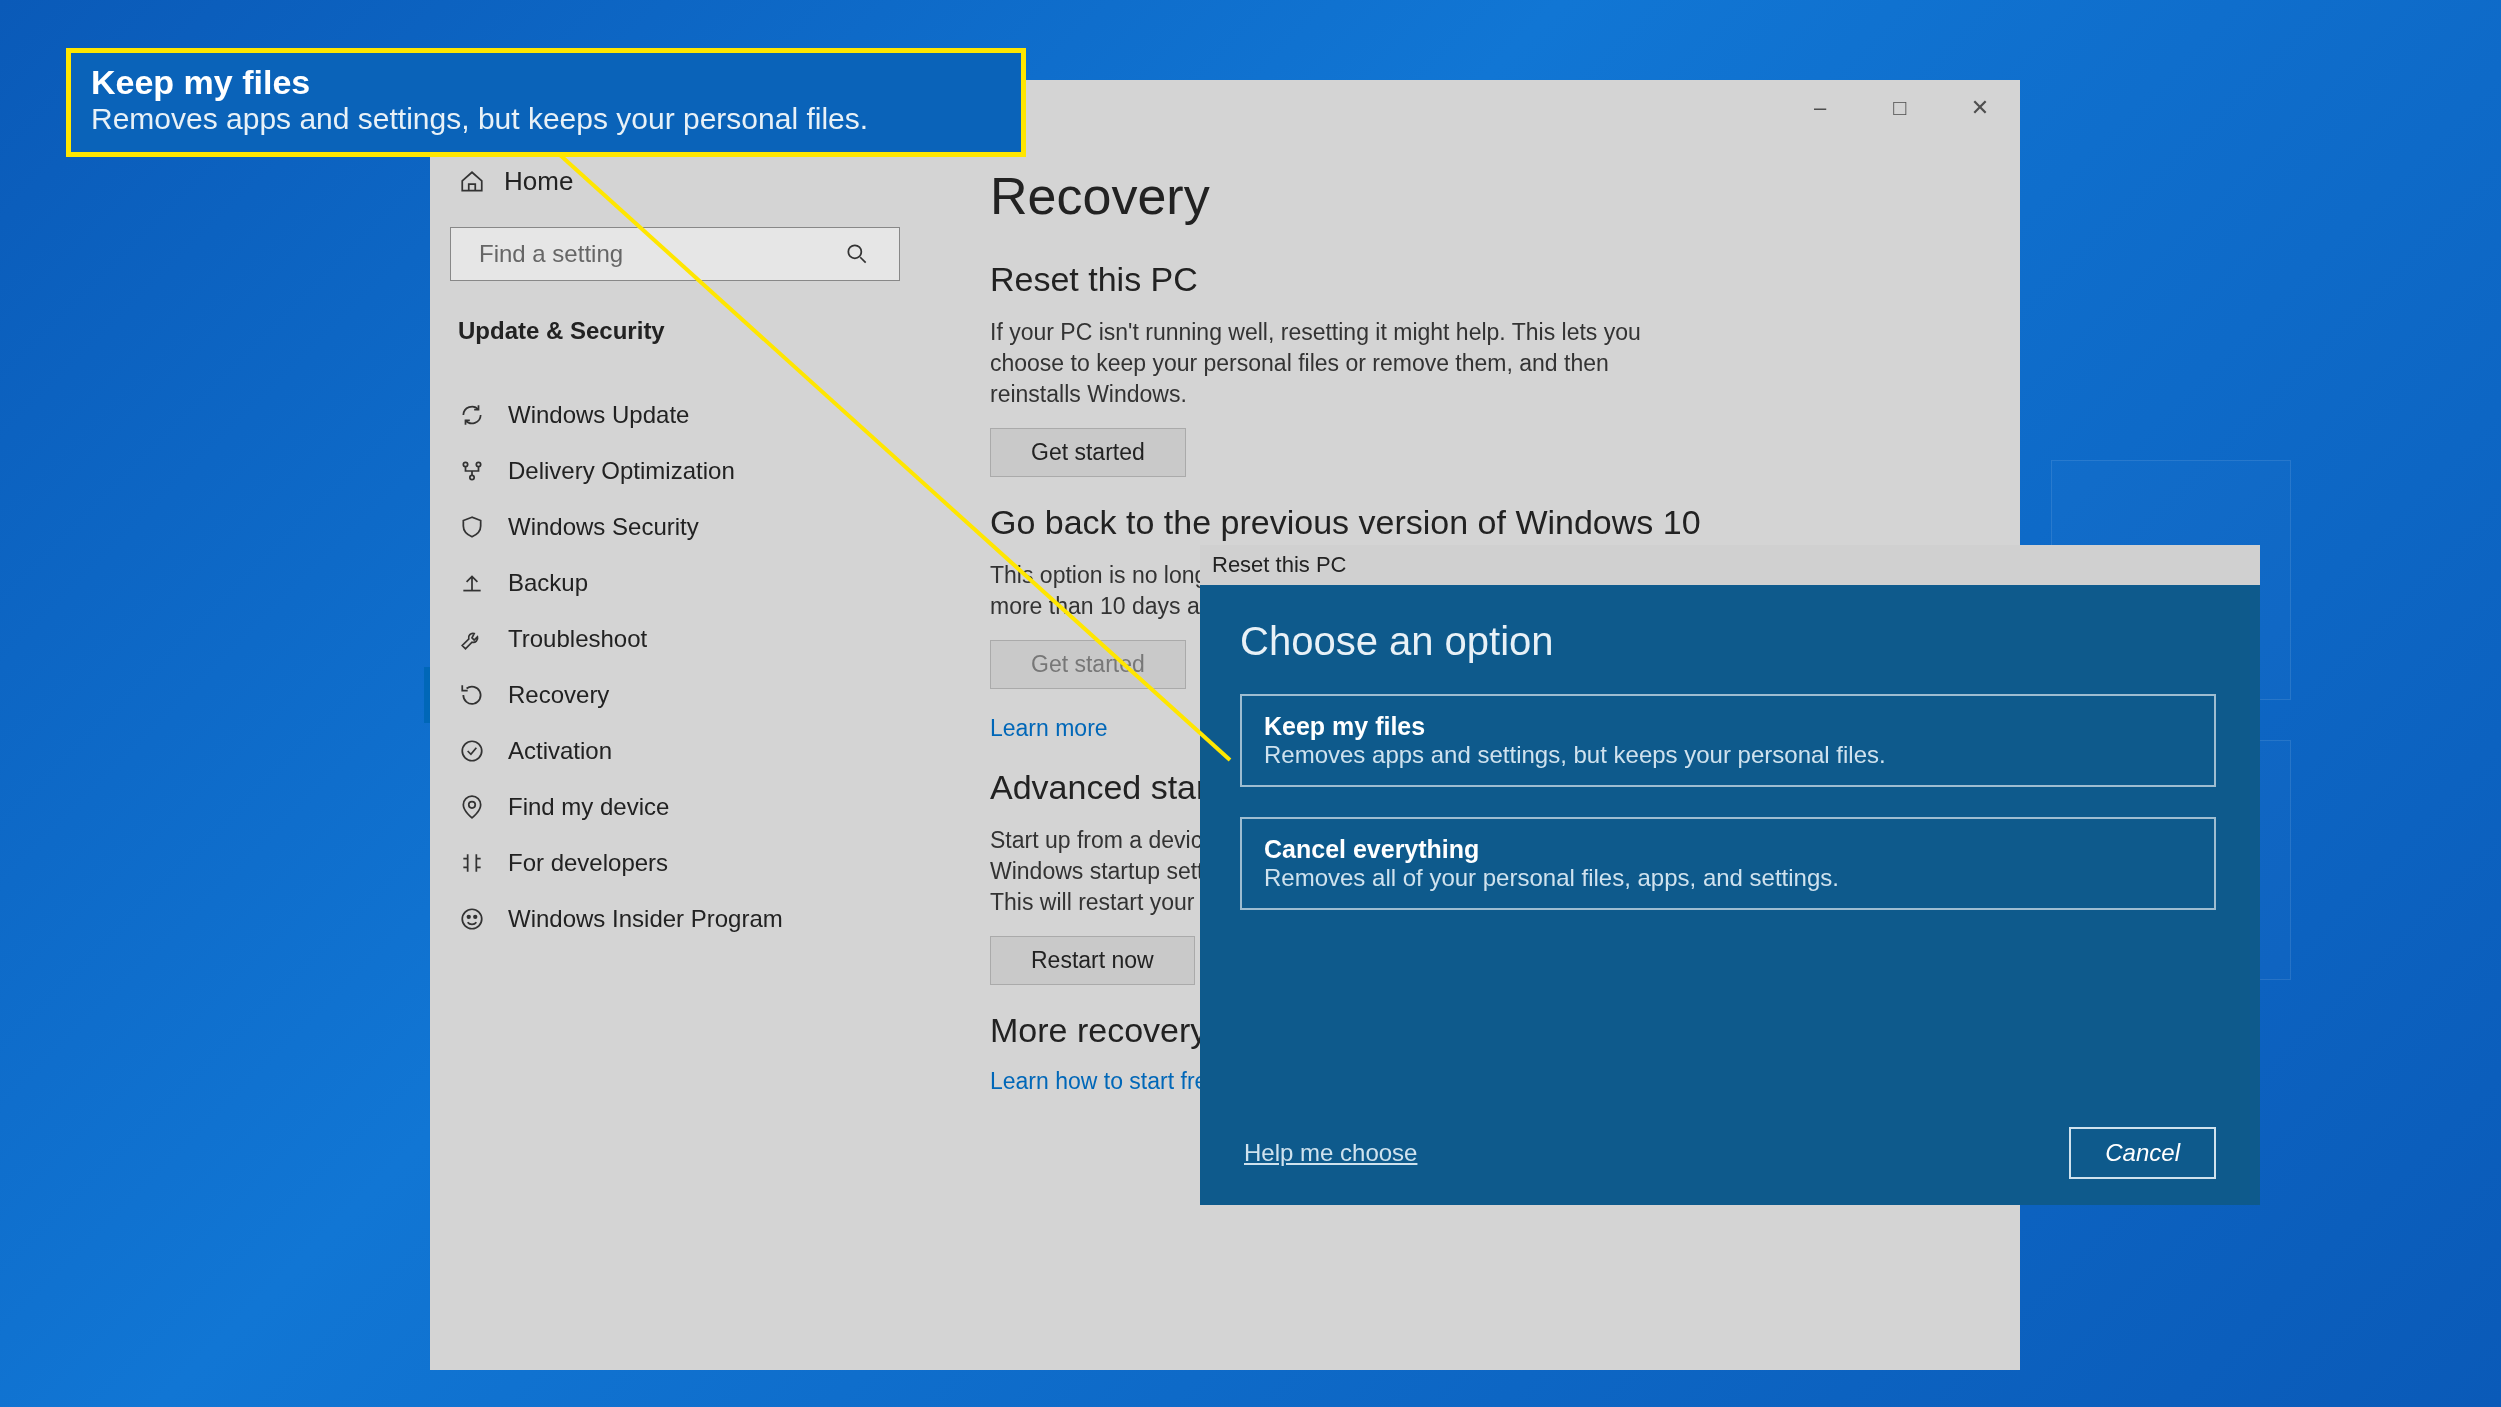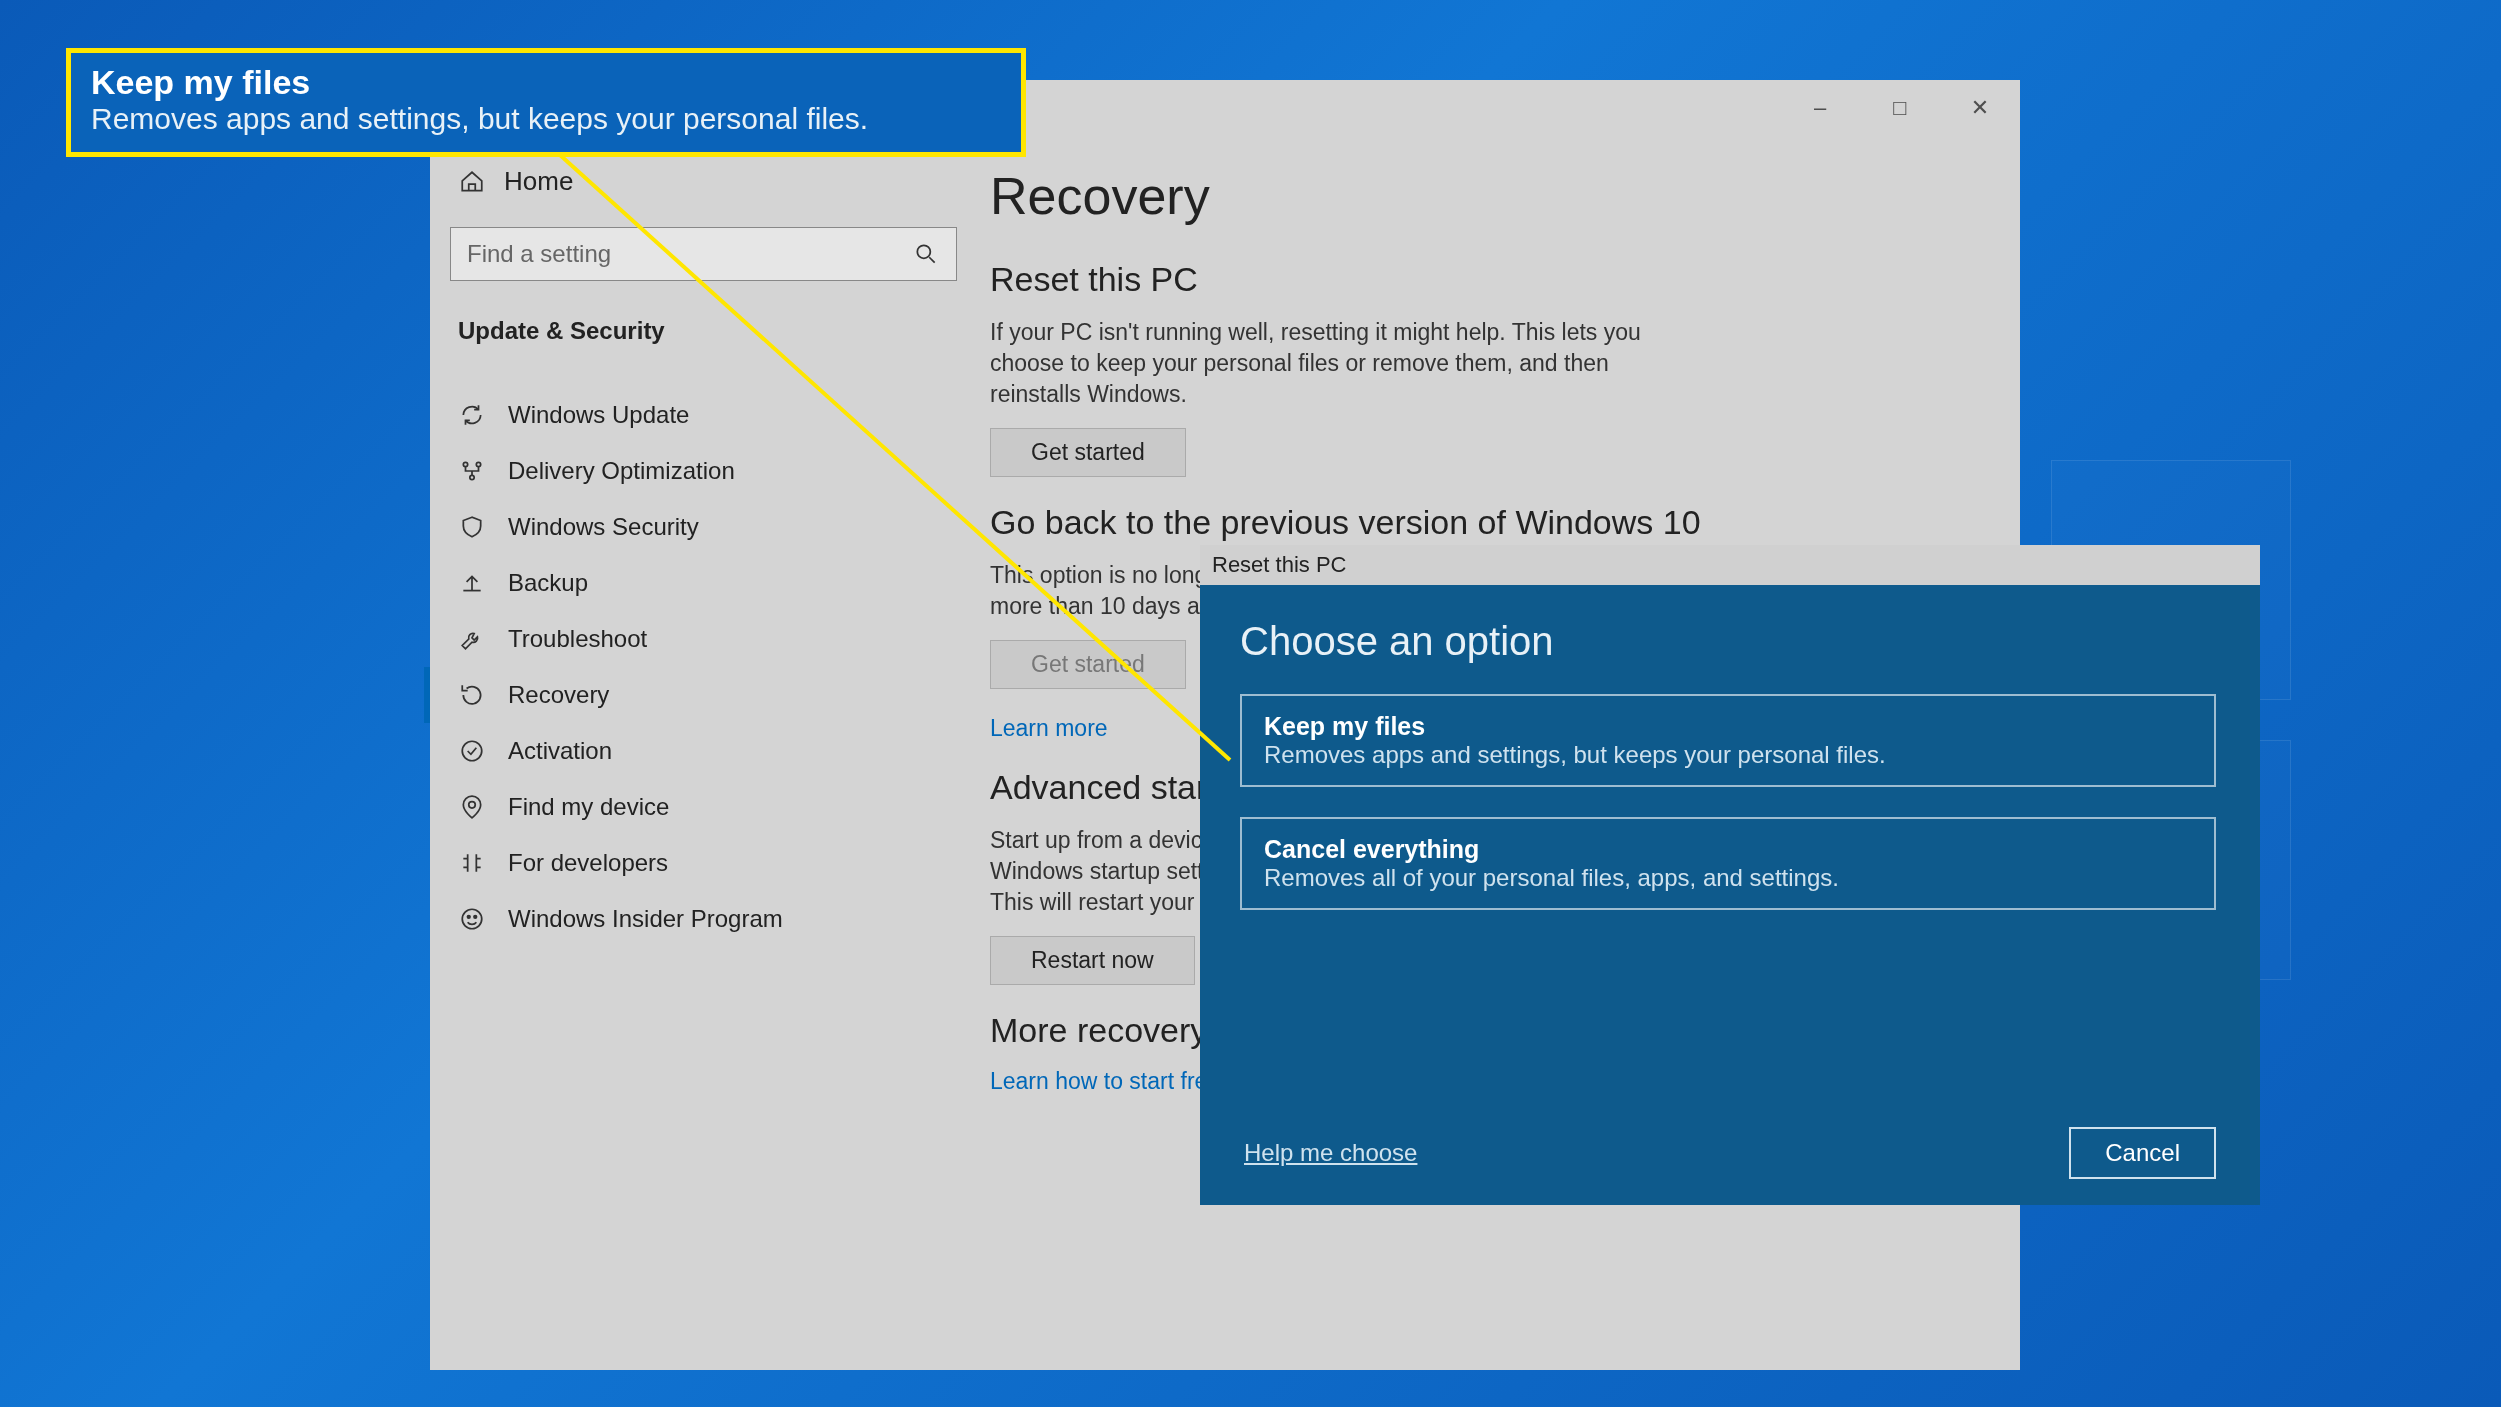--- a/index.html
+++ b/index.html
@@ -12,21 +12,21 @@
 .winlogo { position:absolute; right:210px; top:460px; width:520px; height:520px; opacity:.25; pointer-events:none; }
 .winlogo .q { position:absolute; width:240px; height:240px; border:1px solid rgba(255,255,255,.4); background:rgba(255,255,255,.06); }
 .winlogo .q1{left:0;top:0} .winlogo .q2{right:0;top:0} .winlogo .q3{left:0;bottom:0} .winlogo .q4{right:0;bottom:0}
 
 
 .settings-window { position:absolute; left:430px; top:80px; width:1590px; height:1290px; background:#e6e6e6; }
 .titlebar { height:56px; display:flex; justify-content:flex-end; align-items:center; padding-right:0; }
 .tbtn { width:80px; height:56px; display:flex; align-items:center; justify-content:center; color:#555; font-size:22px; }
 .sidebar { position:absolute; left:0; top:56px; width:500px; padding:30px 20px; }
 .home-row { display:flex; align-items:center; gap:18px; font-size:26px; color:#222; margin:0 8px 30px 8px; }
-.search-box { display:flex; align-items:center; justify-content:space-between; border:1px solid #888; padding:12px 16px; width:507px; margin-bottom:36px; font-size:24px; color:#666; background:#e6e6e6; }
+.search-box { display:flex; align-items:center; justify-content:space-between; border:1px solid #888; padding:12px 28px; width:450px; margin-bottom:36px; font-size:24px; color:#666; background:#e6e6e6; }
 .cat-label { font-size:24px; font-weight:600; color:#222; margin:0 8px 42px 8px; }
 .nav-item { display:flex; align-items:center; gap:22px; padding:14px 8px; font-size:24px; color:#222; }
 .nav-item.selected { border-left:6px solid #0067b8; margin-left:-26px; padding-left:28px; }
 .iconbox { width:28px; height:28px; display:flex; align-items:center; justify-content:center; }
 .iconbox svg { width:26px; height:26px; stroke:#333; fill:none; stroke-width:1.6; }
 
 .content { position:absolute; left:520px; top:56px; right:0; padding:30px 40px; color:#222; }
 .h1 { font-size:52px; font-weight:400; margin-bottom:34px; }
 .h2 { font-size:34px; font-weight:400; margin-top:26px; margin-bottom:18px; }
 .p { font-size:23px; color:#333; max-width:700px; line-height:1.35; margin-bottom:18px; }
@@ -37,21 +37,21 @@
 
 .dialog-wrap { position:absolute; left:1200px; top:545px; width:1060px; }
 .dialog-titlebar { height:40px; background:#d0d0d0; display:flex; align-items:center; padding:0 12px; font-size:22px; color:#222; }
 .dialog-body { background:#0e5a8c; padding:34px 44px 40px 40px; min-height:620px; position:relative; }
 .dialog-heading { color:#e8f1f7; font-size:40px; font-weight:300; margin-bottom:30px; }
 .option { border:2px solid rgba(255,255,255,.6); padding:16px 22px; margin-bottom:30px; }
 .option-title { color:#fff; font-size:25px; font-weight:600; }
 .option-desc { color:#cfe2ee; font-size:24px; }
 .dialog-footer { position:absolute; left:44px; right:44px; bottom:26px; display:flex; justify-content:space-between; align-items:center; }
 .helplink { color:#cfe2ee; font-size:24px; text-decoration:underline; }
-.cancel-btn { border:2px solid #cfe2ee; color:#fff; padding:10px 34px; font-size:24px; background:transparent; }
+.cancel-btn { border:2px solid #cfe2ee; color:#fff; padding:10px 34px; font-size:24px; background:transparent;font-style:italic; }
 
 
 .callout { position:absolute; left:66px; top:48px; width:960px; border:5px solid #ffe600; background:#0a63b9; padding:10px 20px 16px 20px; }
 .callout-title { color:#fff; font-size:34px; font-weight:600; }
 .callout-desc { color:#e8f1f7; font-size:30px; }
 svg.line { position:absolute; left:0; top:0; width:2501px; height:1407px; pointer-events:none; }
 
 
 .dim { position:absolute; inset:0; background:rgba(0,0,0,.08); pointer-events:none; }
 </style>

